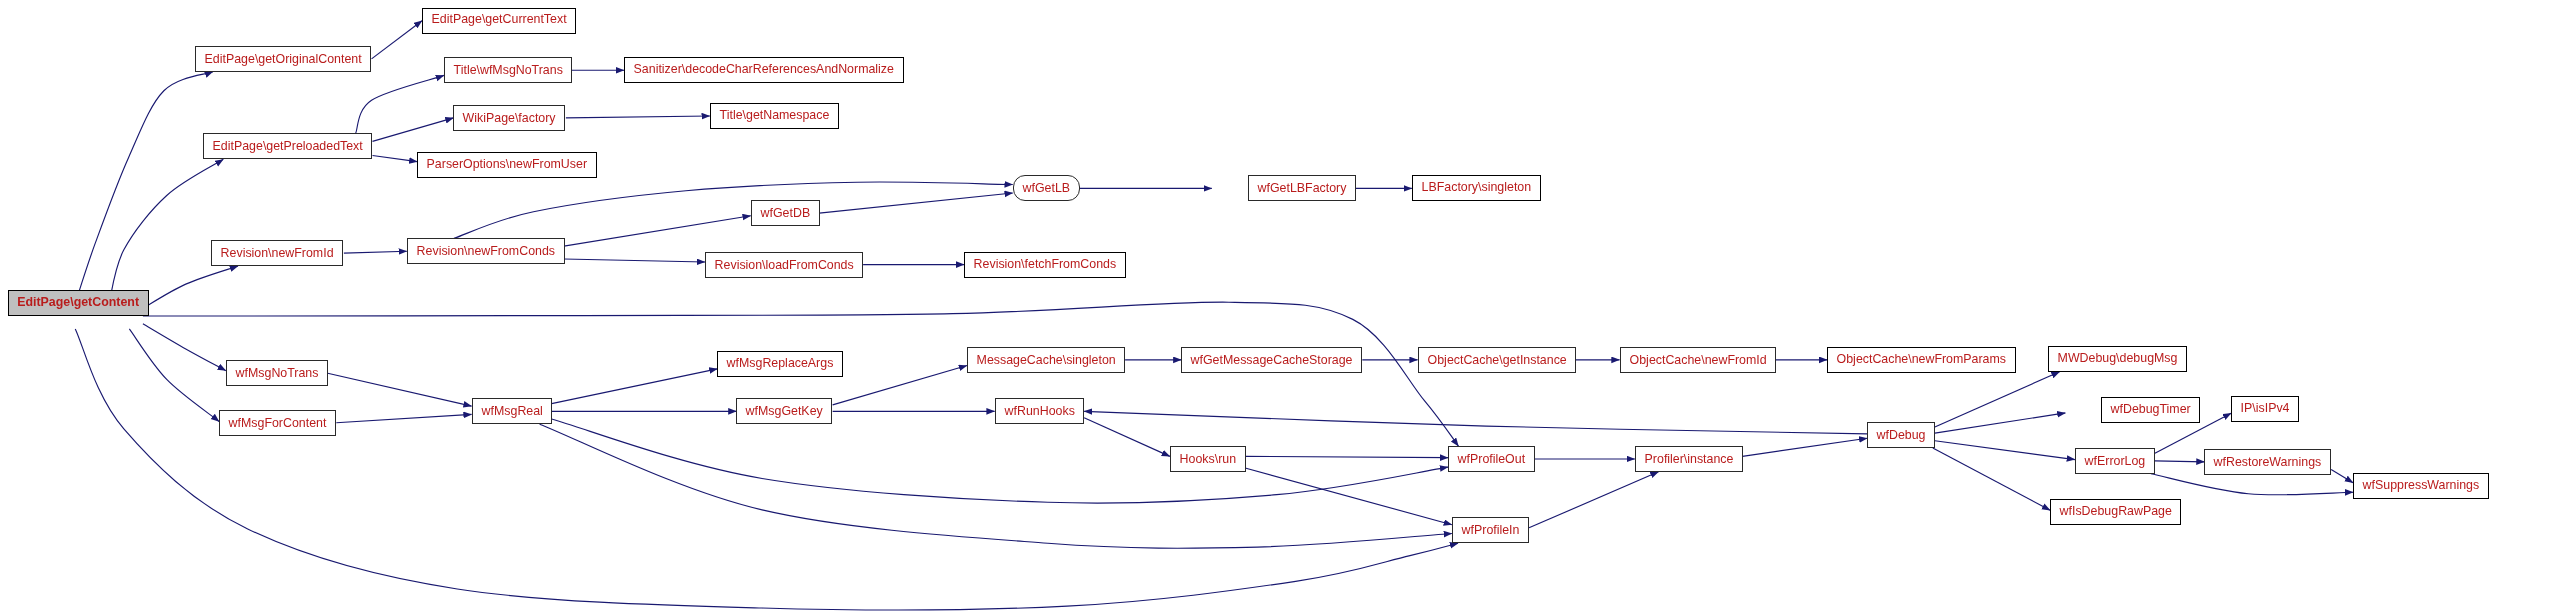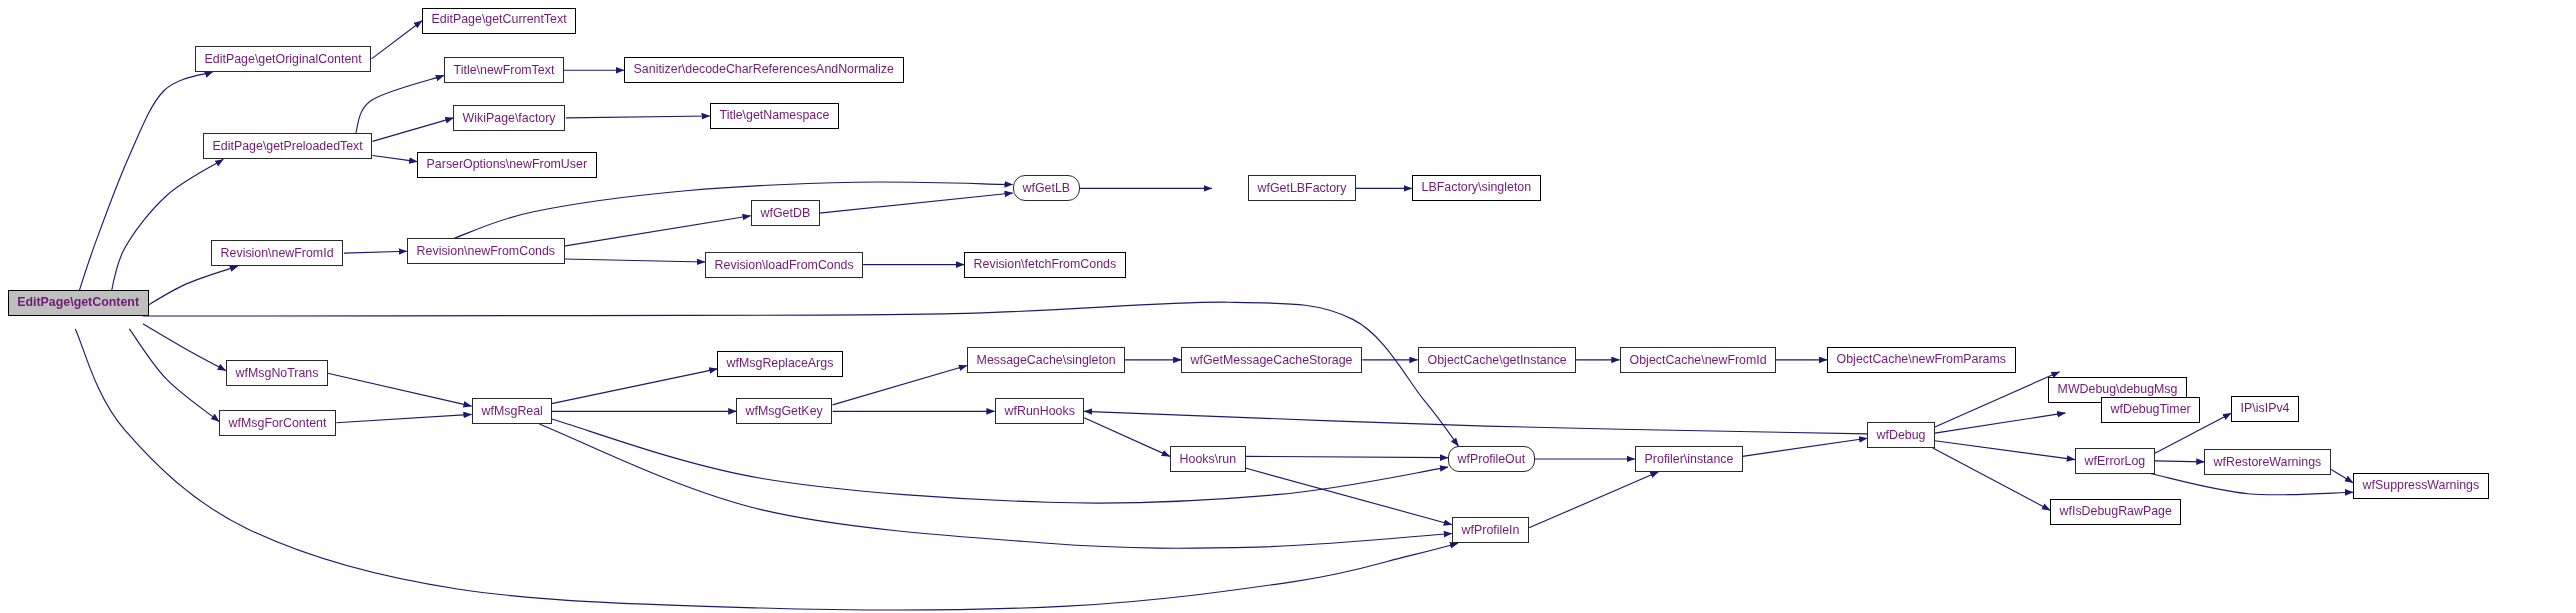--- a/index.html
+++ b/index.html
@@ -1,20 +1,20 @@
 <!DOCTYPE html>
 <html><head>
 <meta charset="utf-8">
 <style>
   html,body{margin:0;padding:0;background:#ffffff;}
   #canvas{position:relative;width:2576px;height:614px;background:#ffffff;overflow:hidden;
           font-family:"Liberation Sans",sans-serif;}
   #edges{position:absolute;left:0;top:0;width:2576px;height:614px;pointer-events:none;}
   .node{position:absolute;box-sizing:border-box;height:26px;line-height:20px;padding:1.9px 8.6px;
-        border:1px solid #2a2a2a;background:#ffffff;color:#701a75;font-size:12.4px;
+        border:1px solid #2a2a2a;background:#ffffff;color:#b91c1c;font-size:12.4px;
         white-space:nowrap;text-align:center;cursor:pointer;}
   .node.bold{border-width:1.9px;border-color:#000000;line-height:18px;}
   .node.root{border-width:1.9px;border-color:#000000;background:#bfbfbf;line-height:18px;}
 </style>
 </head>
 <body>
 
 <div id="canvas">
   <svg id="edges" xmlns="http://www.w3.org/2000/svg" width="2576" height="614" viewBox="0 0 2704 644">
     <defs>
@@ -74,47 +74,47 @@
       </g>
   </svg>
 
 <div class="node root" style="left: 7.6px; top: 290px; font-weight: bold;">EditPage\getContent</div>
     <div class="node" style="left: 195px; top: 46px;">EditPage\getOriginalContent</div>
     <div class="node" style="left: 203px; top: 133px;">EditPage\getPreloadedText</div>
     <div class="node" style="left: 211px; top: 240px;">Revision\newFromId</div>
     <div class="node" style="left: 226px; top: 360px;">wfMsgNoTrans</div>
     <div class="node" style="left: 219px; top: 410px;">wfMsgForContent</div>
     <div class="node bold" style="left: 422px; top: 7.6px;">EditPage\getCurrentText</div>
-    <div class="node" style="left: 444px; top: 57px;">Title\newFromText</div>
+    <div class="node" style="left: 444px; top: 57px;">Title\wfMsgNoTrans</div>
     <div class="node" style="left: 453px; top: 105px;">WikiPage\factory</div>
     <div class="node bold" style="left: 417px; top: 152px;">ParserOptions\newFromUser</div>
     <div class="node" style="left: 407px; top: 238px;">Revision\newFromConds</div>
     <div class="node" style="left: 472px; top: 398px;">wfMsgReal</div>
     <div class="node bold" style="left: 624px; top: 57px;">Sanitizer\decodeCharReferencesAndNormalize</div>
     <div class="node bold" style="left: 710px; top: 103px;">Title\getNamespace</div>
     <div class="node" style="left: 751px; top: 200px;">wfGetDB</div>
     <div class="node" style="left: 705px; top: 252px;">Revision\loadFromConds</div>
     <div class="node bold" style="left: 717px; top: 351px;">wfMsgReplaceArgs</div>
     <div class="node" style="left: 736px; top: 398px;">wfMsgGetKey</div>
     <div class="node" style="left: 1013px; top: 175px; border-radius: 12px;">wfGetLB</div>
     <div class="node bold" style="left: 964px; top: 252px;">Revision\fetchFromConds</div>
     <div class="node" style="left: 967px; top: 347px;">MessageCache\singleton</div>
     <div class="node" style="left: 995px; top: 398px;">wfRunHooks</div>
     <div class="node" style="left: 1170px; top: 446px;">Hooks\run</div>
     <div class="node" style="left: 1212px; top: 175px; margin-left: 36px;">wfGetLBFactory</div>
     <div class="node" style="left: 1181px; top: 347px;">wfGetMessageCacheStorage</div>
     <div class="node bold" style="left: 1412px; top: 175px;">LBFactory\singleton</div>
     <div class="node" style="left: 1418px; top: 347px;">ObjectCache\getInstance</div>
-    <div class="node" style="left: 1448px; top: 446px; border-radius: 11px;">wfProfileOut</div>
+    <div class="node" style="left: 1448px; top: 446px;">wfProfileOut</div>
     <div class="node" style="left: 1452px; top: 517px;">wfProfileIn</div>
     <div class="node" style="left: 1620px; top: 347px;">ObjectCache\newFromId</div>
     <div class="node" style="left: 1635px; top: 446px;">Profiler\instance</div>
     <div class="node bold" style="left: 1827px; top: 347px;">ObjectCache\newFromParams</div>
     <div class="node" style="left: 1867px; top: 422px;">wfDebug</div>
-    <div class="node bold" style="left: 2048px; top: 346px; margin-top: 31px;">MWDebug\debugMsg</div>
+    <div class="node bold" style="left: 2048px; top: 346px;">MWDebug\debugMsg</div>
     <div class="node bold" style="left: 2065px; top: 397px; margin-left: 36px;">wfDebugTimer</div>
     <div class="node" style="left: 2075px; top: 448px;">wfErrorLog</div>
     <div class="node bold" style="left: 2050px; top: 499px;">wfIsDebugRawPage</div>
     <div class="node bold" style="left: 2231px; top: 396px;">IP\isIPv4</div>
     <div class="node" style="left: 2204px; top: 449px;">wfRestoreWarnings</div>
     <div class="node bold" style="left: 2353px; top: 473px;">wfSuppressWarnings</div>
   </div>
 
 
 </body></html>

